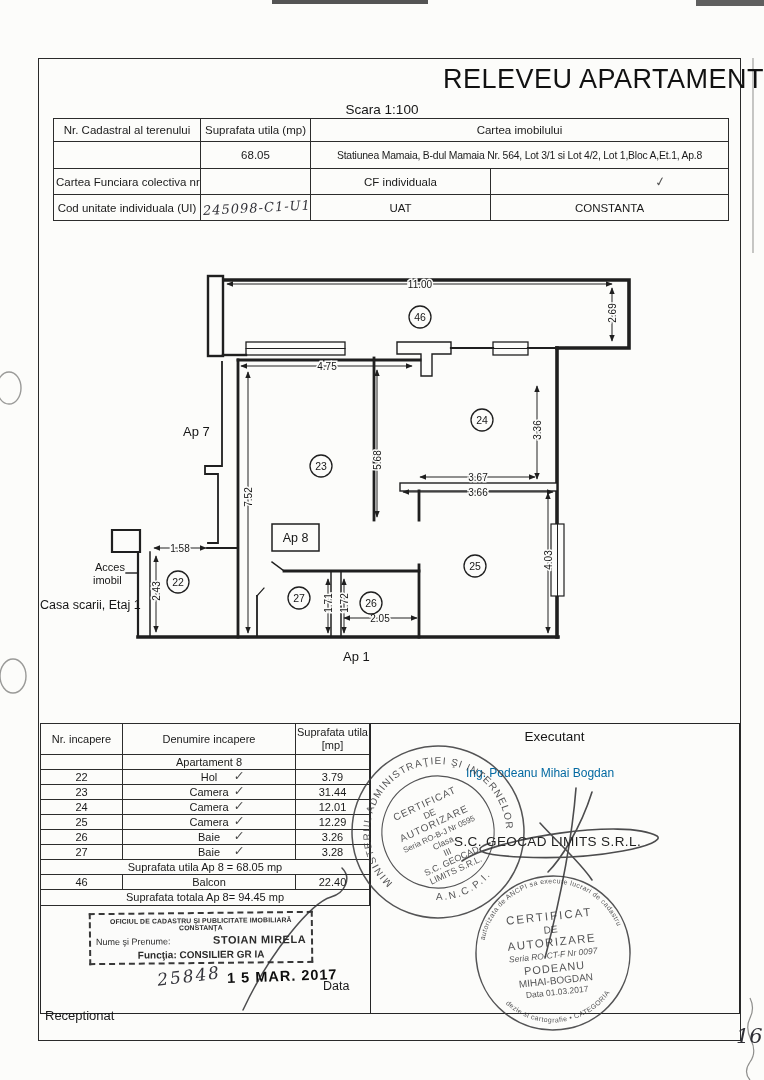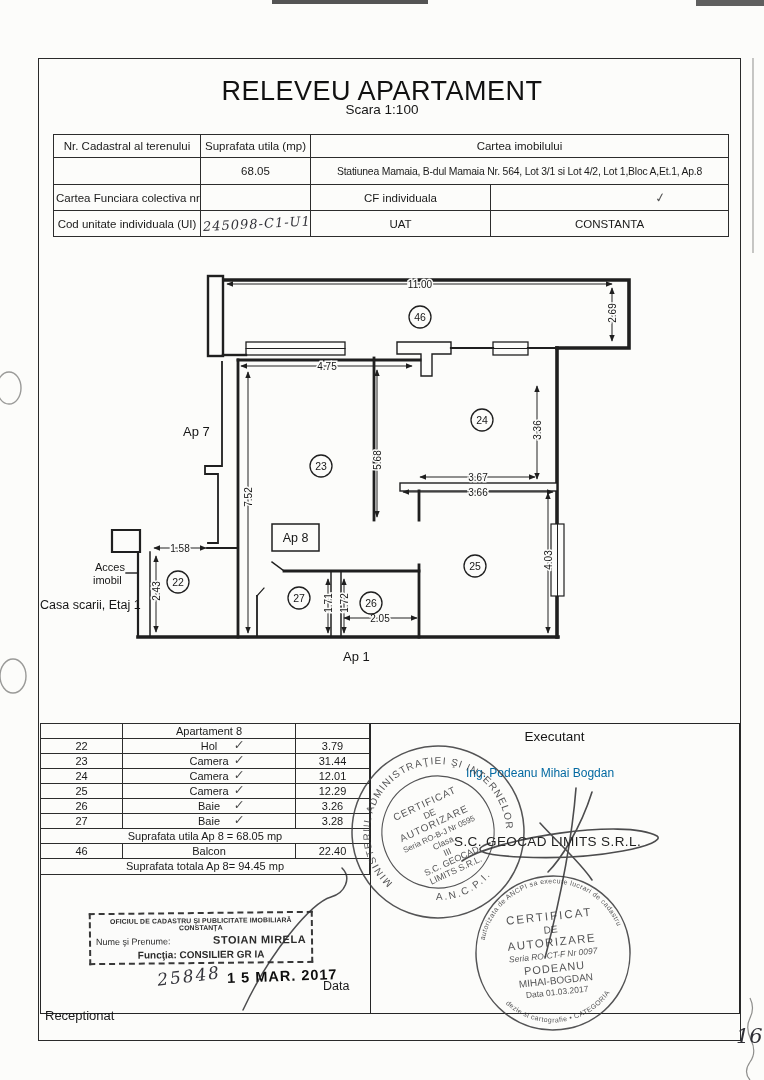--- a/index.html
+++ b/index.html
@@ -1,26 +1,26 @@
 <!DOCTYPE html>
 <html><head>
 <meta charset="utf-8">
 <style>
   html,body{margin:0;padding:0;background:#e8e8e6;}
   .page{position:relative;width:764px;height:1080px;background:#fcfcfa;overflow:hidden;
         font-family:"Liberation Sans",sans-serif;color:#161616;}
   .abs{position:absolute;}
   
   .frame{position:absolute;left:38px;top:58px;width:701px;height:981px;border:1.6px solid #2a2a2a;}
-  .title{position:absolute;left:0;top:76px;width:764px;text-align:center;
+  .title{position:absolute;left:0;top:64px;width:764px;text-align:right;
          font-size:27px;letter-spacing:.5px;color:#111;}
   .scale{position:absolute;left:0;top:102px;width:764px;text-align:center;font-size:13.5px;color:#151515;}
   
   table{border-collapse:collapse;}
-  .hdr{position:absolute;left:53px;top:134px;width:675px;table-layout:fixed;}
+  .hdr{position:absolute;left:53px;top:118px;width:675px;table-layout:fixed;}
   .hdr td{border:1.2px solid #2c2c2c;font-size:11.5px;text-align:center;padding:1px 2px;
           overflow:hidden;white-space:nowrap;color:#1a1a1a;}
   .hdr .addr{font-size:10.4px;letter-spacing:-.2px;}
   .hand{font-family:"DejaVu Serif",serif;font-style:italic;color:#33333a;}
   .codui{display:inline-block;transform:rotate(-3deg);font-size:13px;letter-spacing:1px;}
   .cfcheck{display:inline-block;transform:rotate(-10deg);color:#555;font-size:13px;
            font-family:"DejaVu Serif",serif;}
   
   .bottom-box{position:absolute;left:40px;top:723px;width:698px;height:289px;border:1.6px solid #262626;}
   .bb-left{position:absolute;left:0;top:0;width:329px;height:100%;border-right:1.6px solid #262626;}
@@ -234,20 +234,25 @@
 
   <div class="bottom-box">
     <div class="bb-left">
       <table class="rooms" style="margin:-1px 0 0 -1px;">
         <colgroup>
             <col style="width:82px">
             <col style="width:173px">
             <col style="width:74px">
           </colgroup>
         <tbody>
+            <tr class="hrow">
+          <td>Nr. incapere</td>
+          <td>Denumire incapere</td>
+          <td><span>Suprafata utila</span><br><span>[mp]</span></td>
+        </tr>
         <tr>
               <td></td>
               <td>Apartament 8</td>
               <td></td>
             </tr>
         <tr>
               <td>22</td>
               <td class="namecell"><span>Hol</span><span class="check">✓</span></td>
               <td>3.79</td>
             </tr>

